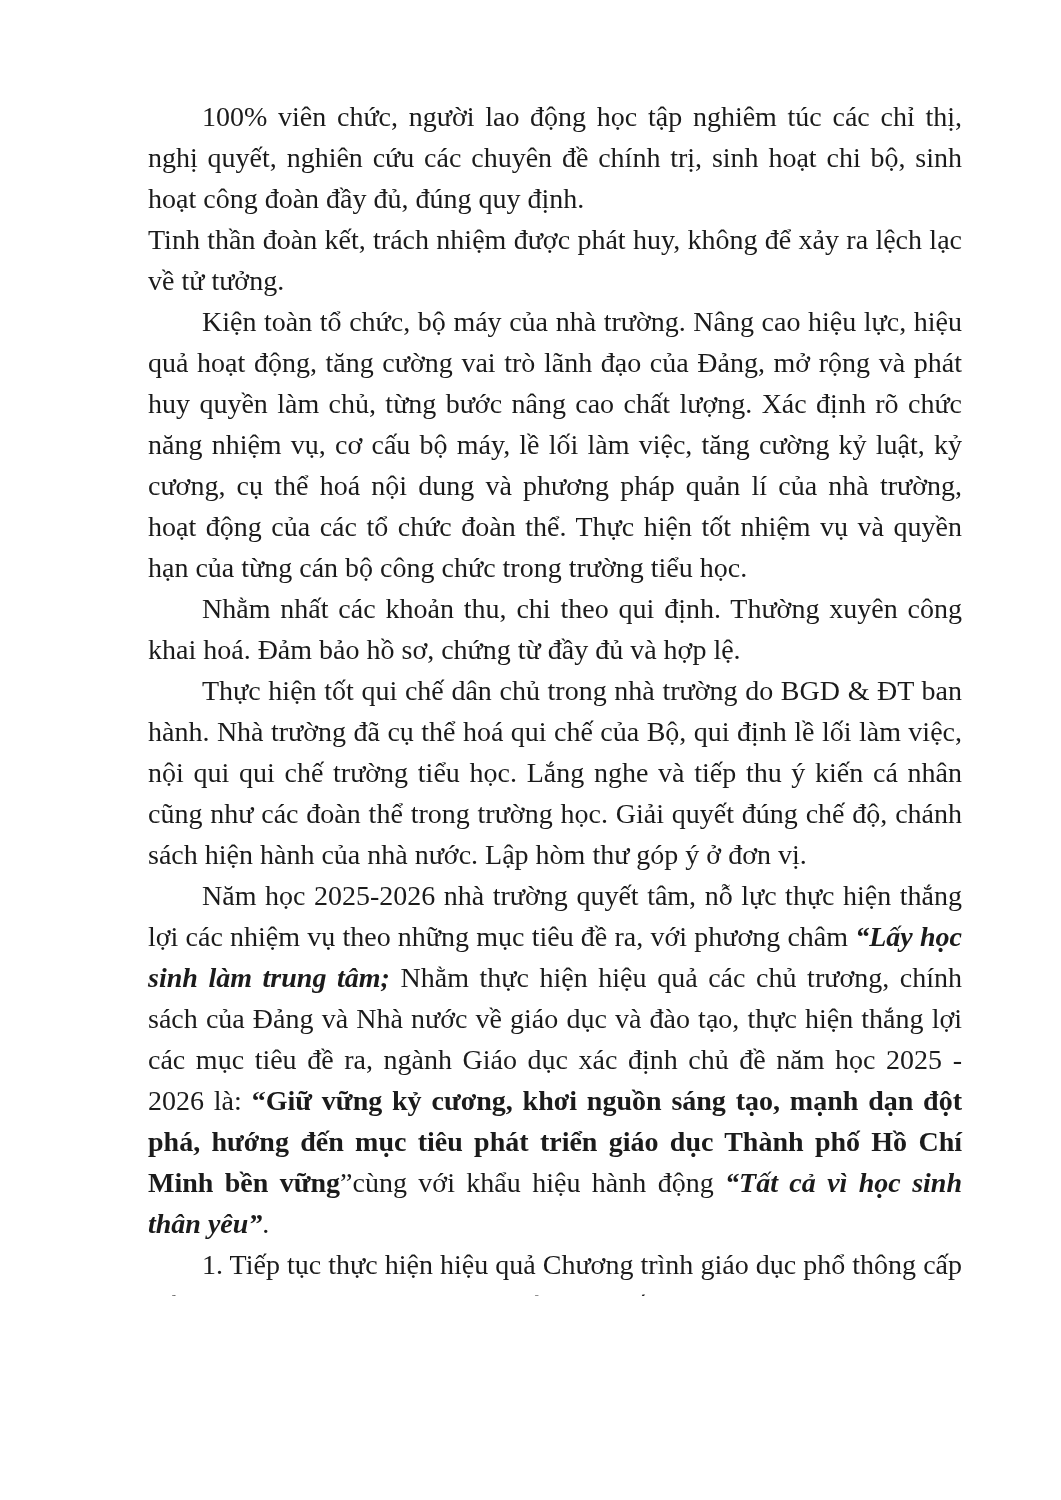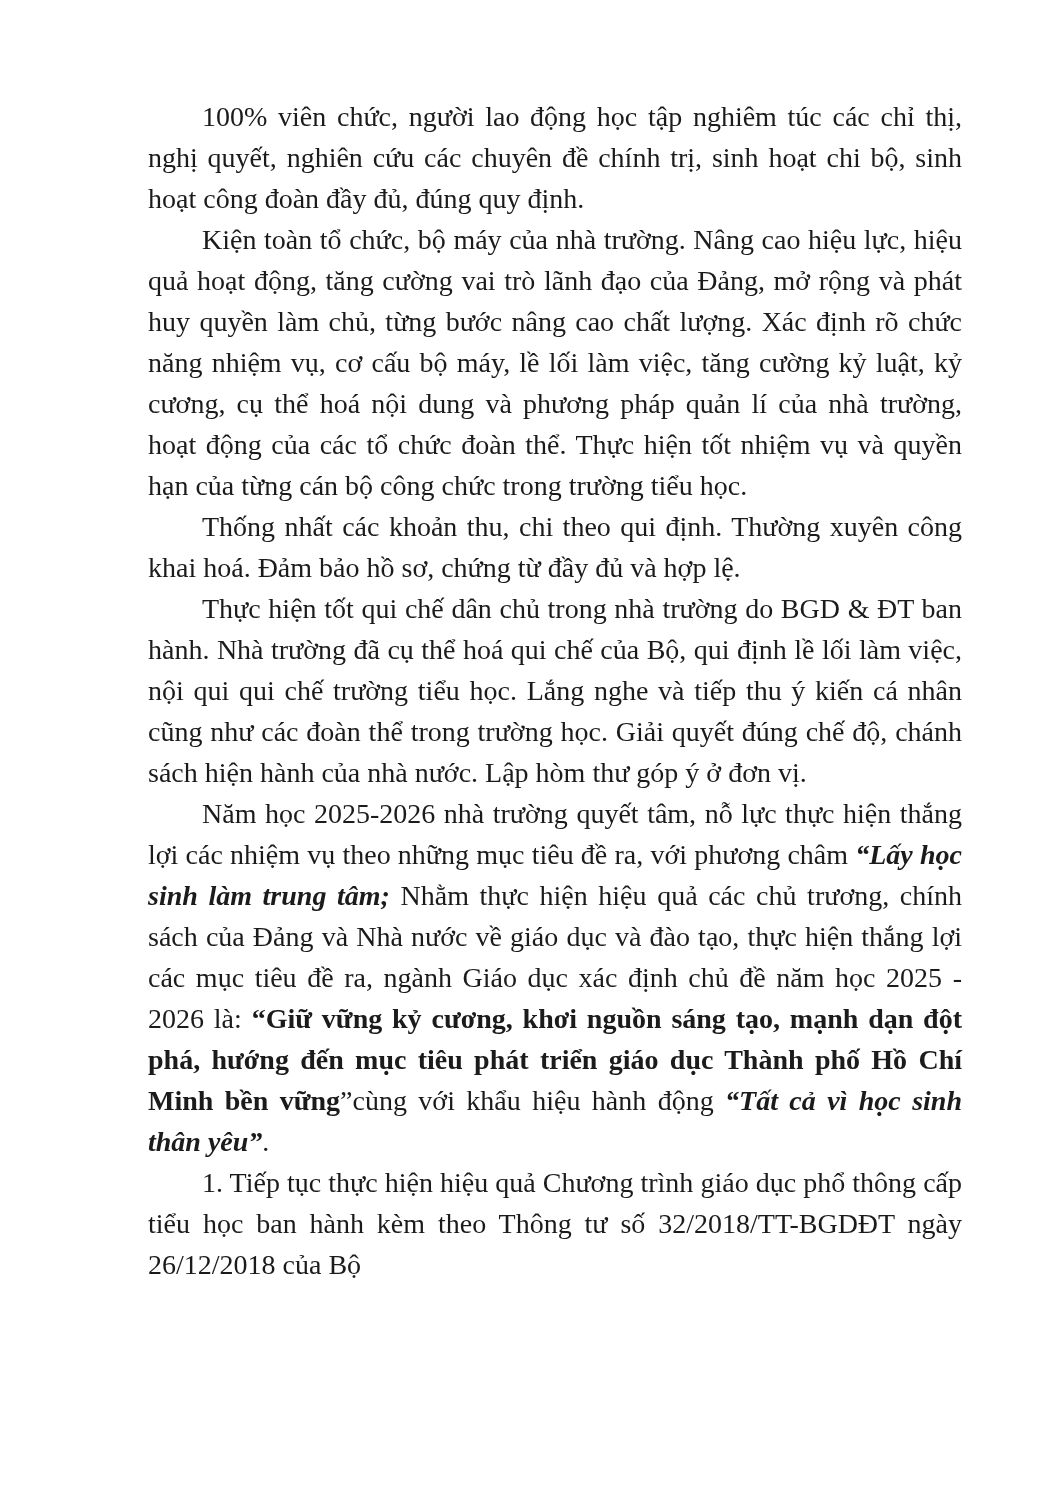--- a/index.html
+++ b/index.html
@@ -35,26 +35,27 @@
   .bi { font-weight: bold; font-style: italic; }
 </style>
 </head>
 <body>
 
 <div class="page">
   <div class="content">
 
     <p class="indent"><span>100% viên chức, người lao động học tập nghiêm túc các chỉ thị, nghị quyết, nghiên cứu các chuyên đề chính trị, sinh hoạt chi bộ, sinh hoạt công đoàn đầy đủ, đúng quy định.</span></p>
 
+    <p><span>Tinh thần đoàn kết, trách nhiệm được phát huy, không để xảy ra lệch lạc về tử tưởng.</span></p>
 
 
     <p class="indent"><span>Kiện toàn tổ chức, bộ máy của nhà trường. Nâng cao hiệu lực, hiệu quả hoạt động, tăng cường vai trò lãnh đạo của Đảng, mở rộng và phát huy quyền làm chủ, từng bước nâng cao chất lượng. Xác định rõ chức năng nhiệm vụ, cơ cấu bộ máy, lề lối làm việc, tăng cường kỷ luật, kỷ cương, cụ thể hoá nội dung và phương pháp quản lí của nhà trường, hoạt động của các tổ chức đoàn thể. Thực hiện tốt nhiệm vụ và quyền hạn của từng cán bộ công chức trong trường tiểu học.</span></p>
 
 
-    <p class="indent"><span>Thống nhất các khoản thu, chi theo qui định. Thường xuyên công khai hoá. Đảm bảo hồ sơ, chứng từ đầy đủ và hợp lệ.</span></p>
+    <p class="indent"><span>Nhằm nhất các khoản thu, chi theo qui định. Thường xuyên công khai hoá. Đảm bảo hồ sơ, chứng từ đầy đủ và hợp lệ.</span></p>
 
 
     <p class="indent"><span>Thực hiện tốt qui chế dân chủ trong nhà trường do BGD &amp; ĐT ban hành. Nhà trường đã cụ thể hoá qui chế của Bộ, qui định lề lối làm việc, nội qui qui chế trường tiểu học. Lắng nghe và tiếp thu ý kiến cá nhân cũng như các đoàn thể trong trường học. Giải quyết đúng chế độ, chánh sách hiện hành của nhà nước. Lập hòm thư góp ý ở đơn vị.</span></p>
 
 
     <p class="indent"><span>Năm học 2025-2026 nhà trường quyết tâm, nỗ lực thực hiện thắng lợi các nhiệm vụ theo những mục tiêu đề ra, với phương châm </span><span class="bi">“Lấy học sinh làm trung tâm;</span><span> Nhằm thực hiện hiệu quả các chủ trương, chính sách của Đảng và Nhà nước về giáo dục và đào tạo, thực hiện thắng lợi các mục tiêu đề ra, ngành Giáo dục xác định chủ đề năm học 2025 - 2026 là: </span><span class="b">“Giữ vững kỷ cương, khơi nguồn sáng tạo, mạnh dạn đột phá, hướng đến mục tiêu phát triển giáo dục Thành phố Hồ Chí Minh bền vững</span><span>”cùng với khẩu hiệu hành động </span><span class="bi">“Tất cả vì học sinh thân yêu”</span><span>.</span></p>
 
     <p class="indent"><span>1. Tiếp tục thực hiện hiệu quả Chương trình giáo dục phổ thông cấp tiểu học ban hành kèm theo Thông tư số 32/2018/TT-BGDĐT ngày 26/12/2018 của Bộ</span></p>
 
   </div>

